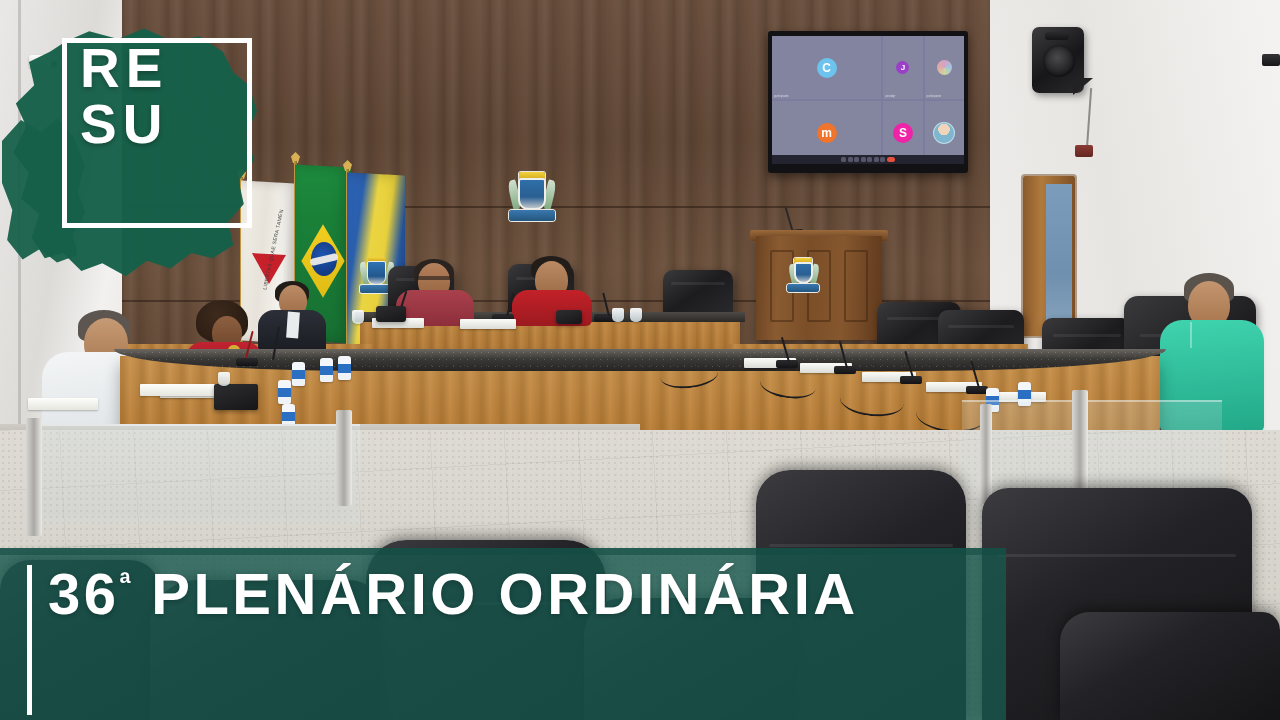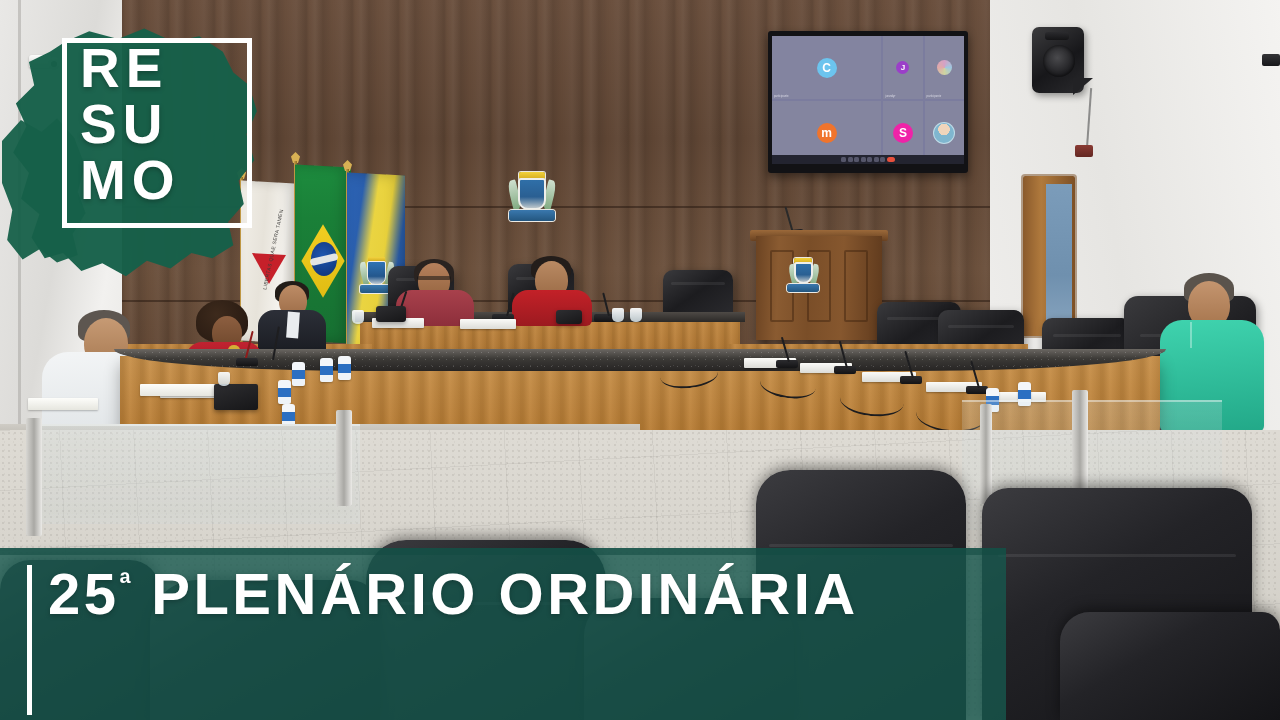--- a/index.html
+++ b/index.html
@@ -775,22 +775,21 @@
 
   </div>
 
   <div class="logo">
     <div class="logo-map"></div>
     <div class="logo-map2"></div>
     <div class="logo-frame"></div>
     <div class="logo-text">
       <div class="lt1">RE</div>
       <div class="lt2">SU</div>
-      <div class="lt3">MO</div>
     </div>
   </div>
 
   <div class="banner"></div>
   <div class="banner-strip"></div>
   <div class="banner-accent"></div>
-  <div class="banner-title"><span>25</span><span class="ord">ª</span> <span>PLENÁRIO ORDINÁRIA</span></div>
+  <div class="banner-title"><span>36</span><span class="ord">ª</span> <span>PLENÁRIO ORDINÁRIA</span></div>
 
 </div>
 
 </body></html>

